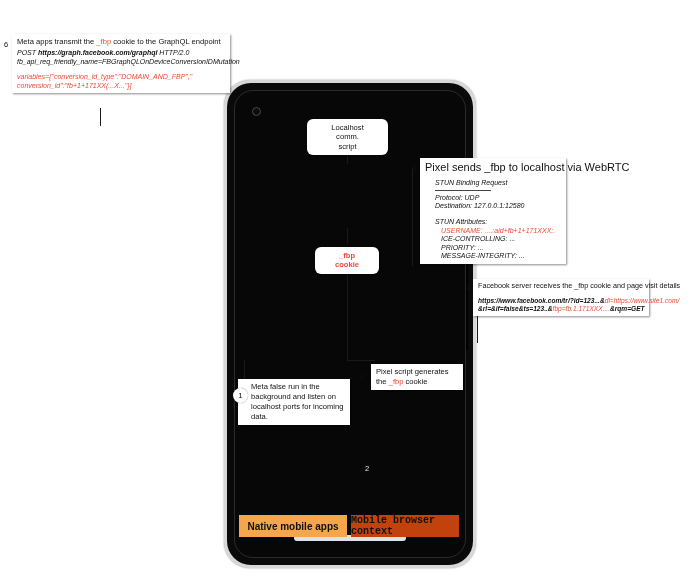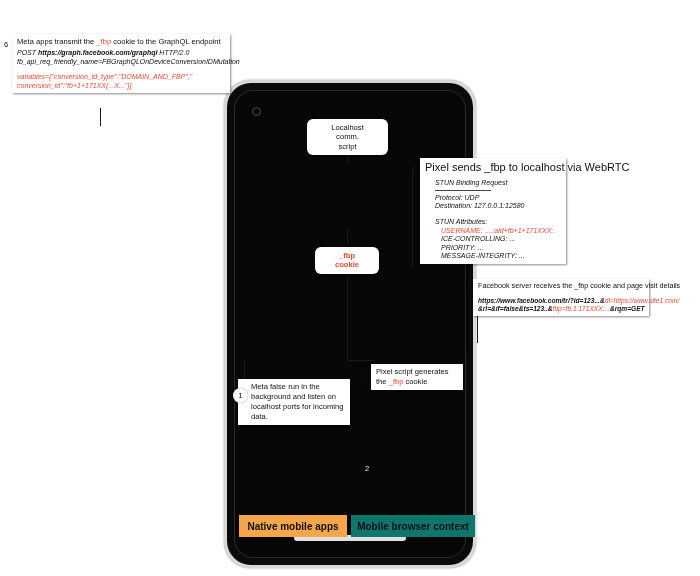--- a/index.html
+++ b/index.html
@@ -122,21 +122,21 @@
     position: absolute;
     height: 22px;
     display: flex;
     align-items: center;
     justify-content: center;
     font-size: 10px;
     font-weight: bold;
     color: #111;
   }
   #legend-native { left: 239px; top: 515px; width: 108px; background: #f5a64a; }
-  #legend-browser { left: 351px; top: 515px; width: 124px; background: #0f766e; }
+  #legend-browser { left: 351px; top: 515px; width: 108px; background: #c2410c; font-family: Liberation Mono, monospace; }
 
   .hr-dash {
     border: none;
     border-top: 1px solid #444;
     margin: 2px 0 3px 0;
     width: 56px;
   }
 </style>
 </head>
 <body>

